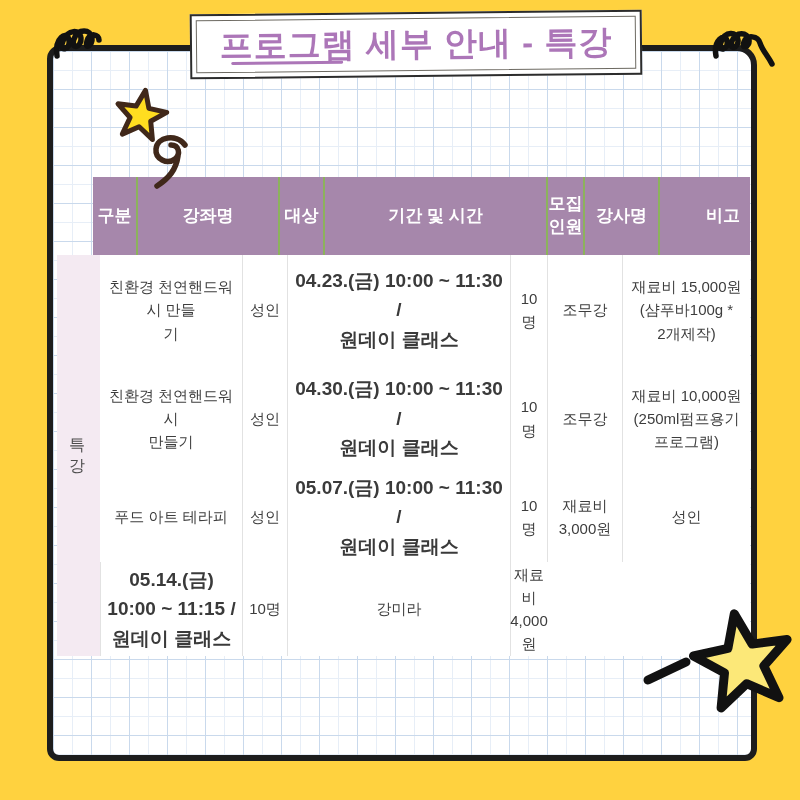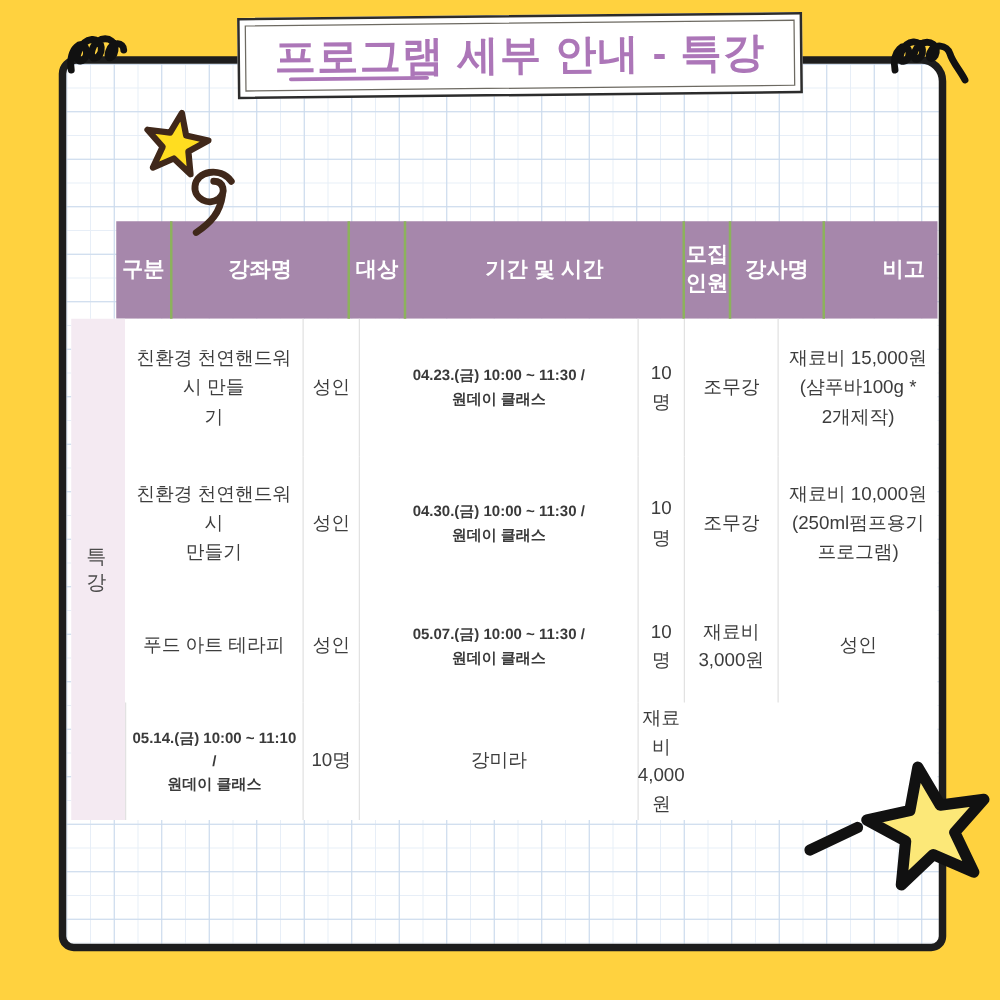--- a/index.html
+++ b/index.html
@@ -77,21 +77,21 @@
     background:#F4EAF2;
     display:flex; align-items:center; justify-content:center;
     font-size:16px; color:#4b4b4b;padding-left:12px;
   }
   .bcell {
     display:flex; align-items:center; justify-content:center; text-align:center;
     font-size:15px; line-height:1.55; white-space:pre-line;
     border-left:1px solid #e2e2e2; padding:2px 4px;
   }
   .bcell.nb { border-left:none; }
-  .bcell.sched { font-weight:bold; font-size:12px; color:#3a3a3a; }
+  .bcell.sched { font-weight:bold; font-size:19px; color:#3a3a3a; }
 
   
   svg.doodle { position:absolute; z-index:6; overflow:visible; }
 </style>
 </head>
 <body>
 
 <div class="card"></div>
 
 <div class="banner">
@@ -139,21 +139,21 @@
 프로그램)</div>
 
     <div class="bcell nb">푸드 아트 테라피</div>
     <div class="bcell">성인</div>
     <div class="bcell sched">05.07.(금) 10:00 ~ 11:30 /
 원데이 클래스</div>
     <div class="bcell">10명</div>
     <div class="bcell">재료비 3,000원</div>
 
     <div class="bcell">성인</div>
-    <div class="bcell sched">05.14.(금) 10:00 ~ 11:10 /
+    <div class="bcell sched">05.14.(금) 10:00 ~ 11:15 /
 원데이 클래스</div>
     <div class="bcell">10명</div>
     <div class="bcell">강미라</div>
     <div class="bcell">재료비 4,000원</div>
   </div>
 </div>
 
 <svg class="doodle" style="left:53px; top:26px;" width="82" height="38" viewBox="0 0 82 38">
   <path d="M4 30 C1 12, 14 4, 16 14 C18 24, 5 27, 10 15 C15 3, 27 3, 28 12 C29 21, 17 25, 21 13 C25 2, 38 3, 39 12 C40 20, 31 24, 34 15 C37 6, 46 8, 46 14" fill="none" stroke="#111111" stroke-width="5.5" stroke-linecap="round" stroke-linejoin="round"></path>
 </svg>

